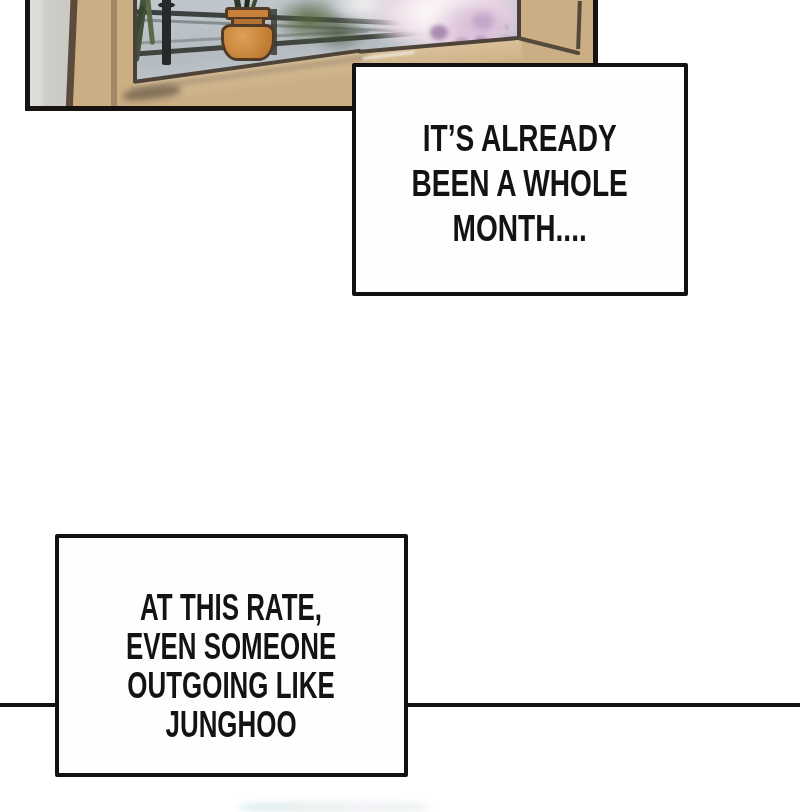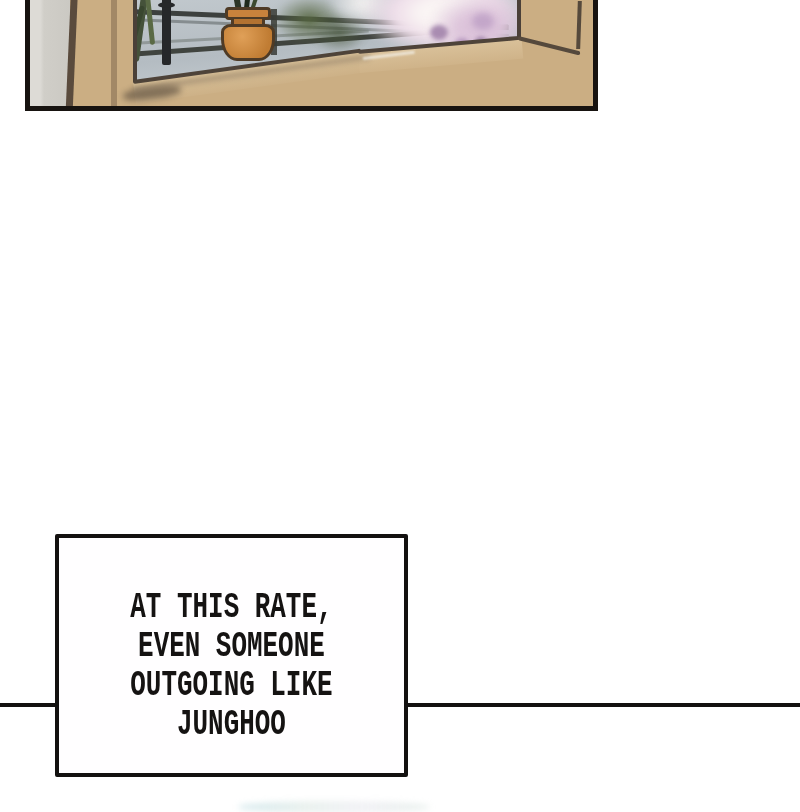--- a/index.html
+++ b/index.html
@@ -77,21 +77,21 @@
            filter:blur(1px);transform:rotate(-7deg);transform-origin:left center;}
   .corner-vline{left:487px;top:0;width:4px;height:42px;background:#4a4038;}
   .jamb-line{left:488px;top:41px;width:64px;height:4px;background:#55493c;border-radius:2px;
            transform:rotate(14deg);transform-origin:left center;}
   .jamb-vline{left:547px;top:6px;width:4px;height:48px;background:#55493c;transform:rotate(2deg);}
 
   
   .caption{background:#fffeff;border:4px solid #131110;border-radius:2px;z-index:3;
            display:flex;flex-direction:column;justify-content:center;align-items:center;}
   .caption-1{left:352px;top:63px;width:336px;height:233px;padding-top:8px;}
-  .caption-2{left:55px;top:534px;width:353px;height:243px;padding-top:20px;font-family:Liberation Mono, monospace;}
+  .caption-2{left:55px;top:534px;width:353px;height:243px;padding-top:20px;}
   .caption-text{position:static;color:#151312;font-weight:700;text-align:center;white-space:nowrap;}
   .caption-1 .caption-text{font-size:36px;line-height:45px;transform:scaleX(.78);}
   .caption-2 .caption-text{font-size:36px;line-height:39px;transform:scaleX(.72);}
   .caption-text div{position:static;}
 
   
   .divider{left:0;top:703px;width:800px;height:4px;background:#131110;z-index:1;}
 
   
   .smudge{left:238px;top:801px;width:192px;height:12px;border-radius:50%;filter:blur(3px);z-index:0;
@@ -146,20 +146,27 @@
       <div class="corner-shadow"></div>
       <div class="sill-highlight"></div>
       <div class="corner-vline"></div>
       <div class="jamb-line"></div>
       <div class="jamb-vline"></div>
     </div>
   </div>
 
   <div class="divider"></div>
 
+  <div class="caption caption-1">
+    <div class="caption-text">
+      <div>IT’S ALREADY</div>
+      <div>BEEN A WHOLE</div>
+      <div>MONTH....</div>
+    </div>
+  </div>
 
   <div class="caption caption-2">
     <div class="caption-text">
       <div>AT THIS RATE,</div>
       <div>EVEN SOMEONE</div>
       <div>OUTGOING LIKE</div>
       <div>JUNGHOO</div>
     </div>
   </div>
 

